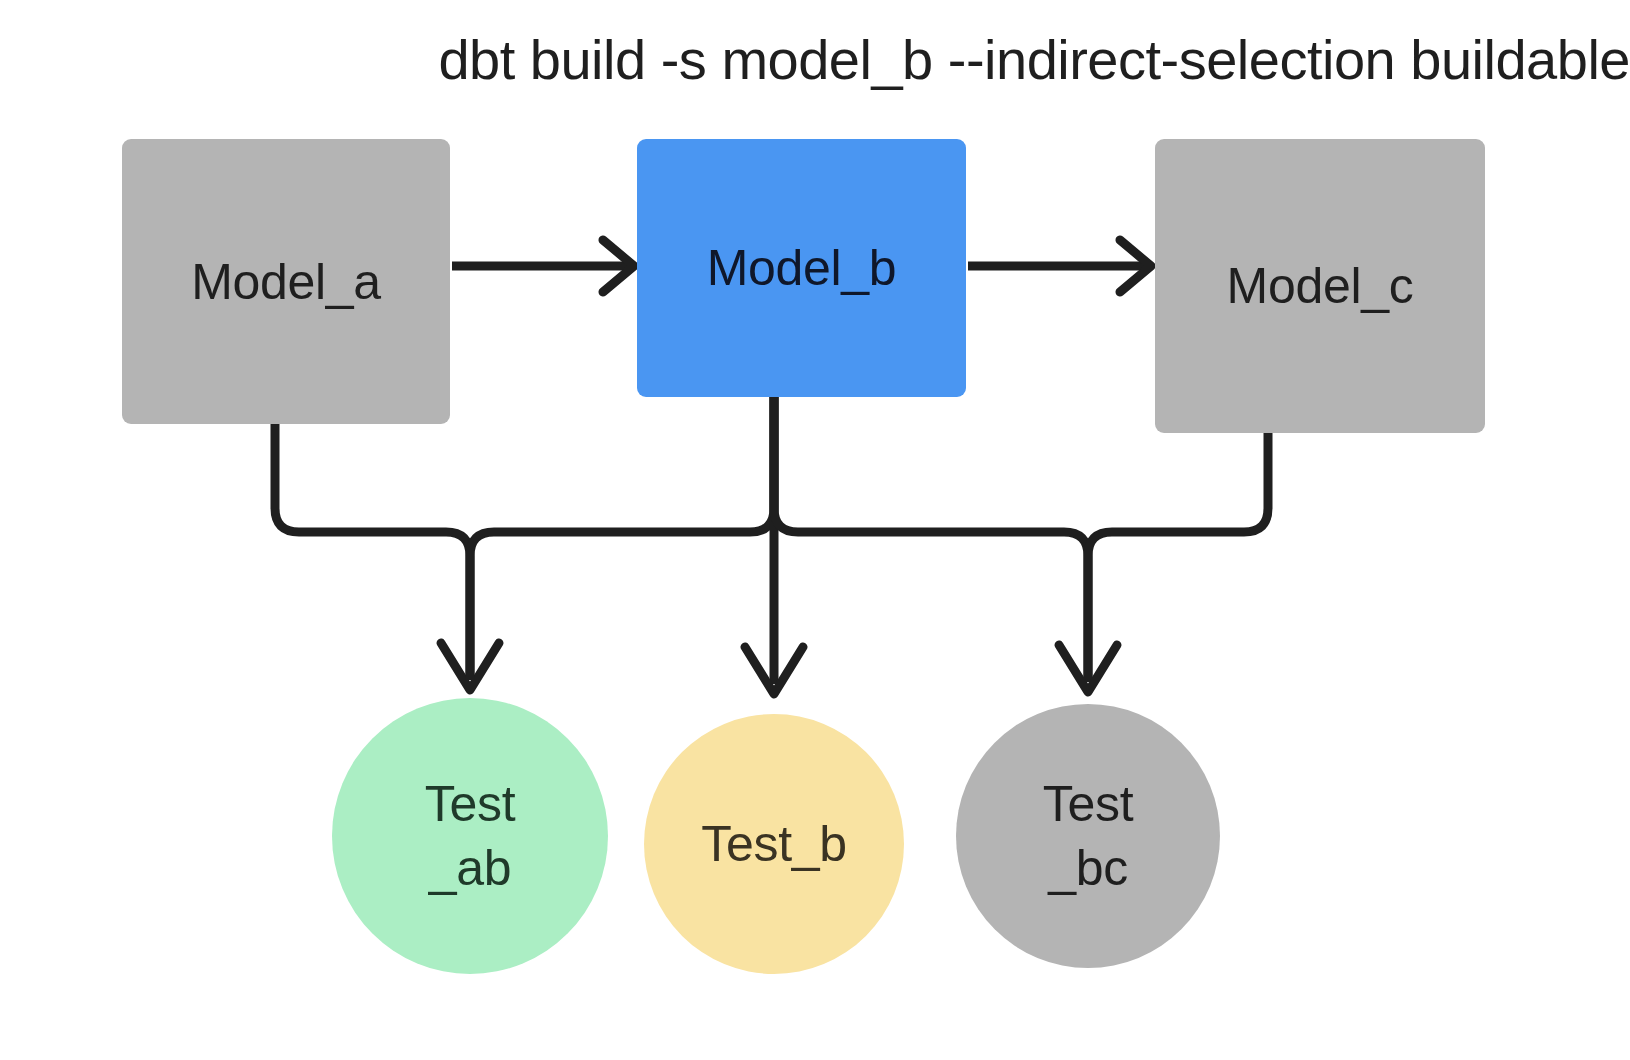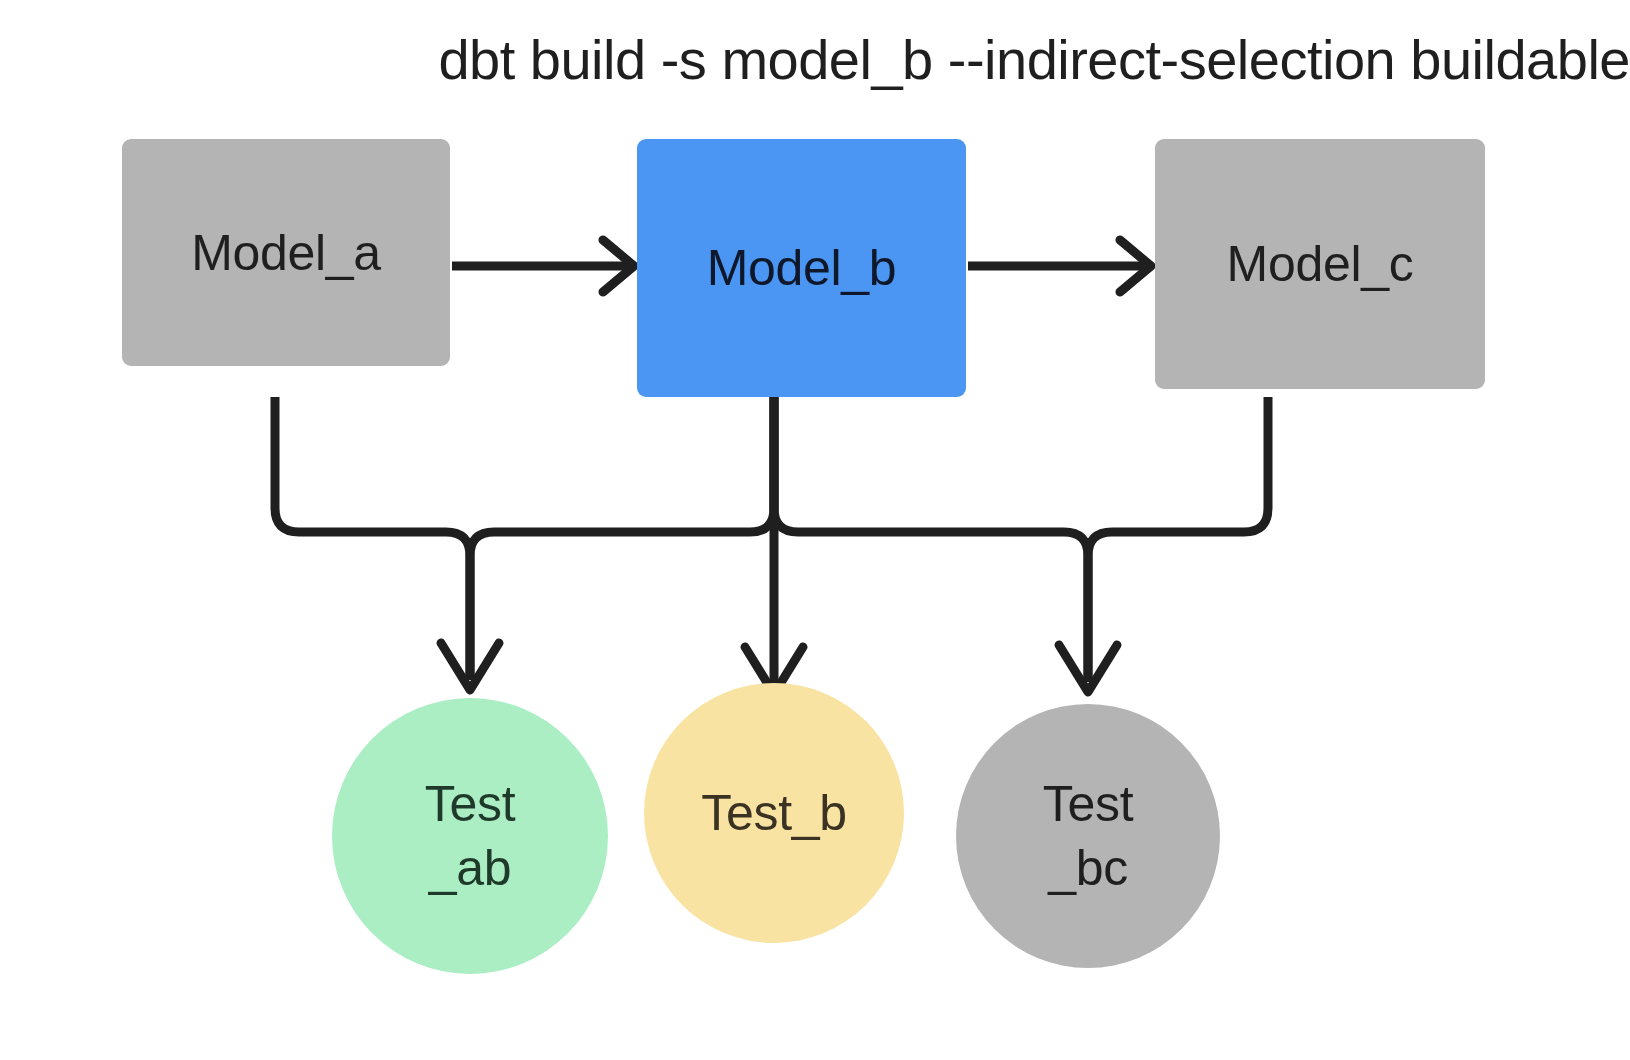--- a/index.html
+++ b/index.html
@@ -125,38 +125,38 @@
     <g>
       <path class="edge-line" d="M 774 397 L 774 508 Q 774 532 798 532 L 1064 532 Q 1088 532 1088 556 L 1088 682"></path>
     </g>
 
     <g>
       <path class="edge-line" d="M 1268 397 L 1268 508 Q 1268 532 1244 532 L 1112 532 Q 1088 532 1088 556 L 1088 682"></path>
       <path class="edge-head" d="M 1059 645 L 1088 692 L 1117 645"></path>
     </g>
   </svg>
 
-  <div class="model-node" id="node-model_a" style="left:122px; top:139px; width:328px; height:227px; background:#b4b4b4; color:#1f1f1f;">
+  <div class="model-node" id="node-model_a" style="left:122px; top:139px; width:328px; height:285px; background:#b4b4b4; color:#1f1f1f;">
     <span>Model_a</span>
   </div>
 
   <div class="model-node" id="node-model_b" style="left:637px; top:139px; width:329px; height:258px; background:#4a96f2; color:#0f172a;">
     <span>Model_b</span>
   </div>
 
-  <div class="model-node" id="node-model_c" style="left:1155px; top:139px; width:330px; height:250px; background:#b4b4b4; color:#1f1f1f;">
+  <div class="model-node" id="node-model_c" style="left:1155px; top:139px; width:330px; height:294px; background:#b4b4b4; color:#1f1f1f;">
     <span>Model_c</span>
   </div>
 
   <div class="test-node" id="node-test_ab" style="left:332px; top:698px; width:276px; height:276px; background:#abeec4; color:#1f3a2a;">
     <span>Test</span>
     <span>_ab</span>
   </div>
 
-  <div class="test-node" id="node-test_b" style="left:644px; top:683px; width:260px; height:260px; background:#f9e3a2; color:#3a3323;">
+  <div class="test-node" id="node-test_b" style="left:644px; top:714px; width:260px; height:260px; background:#f9e3a2; color:#3a3323;">
     <span>Test_b</span>
   </div>
 
   <div class="test-node" id="node-test_bc" style="left:956px; top:704px; width:264px; height:264px; background:#b4b4b4; color:#1f1f1f;">
     <span>Test</span>
     <span>_bc</span>
   </div>
 
 </div>
 

